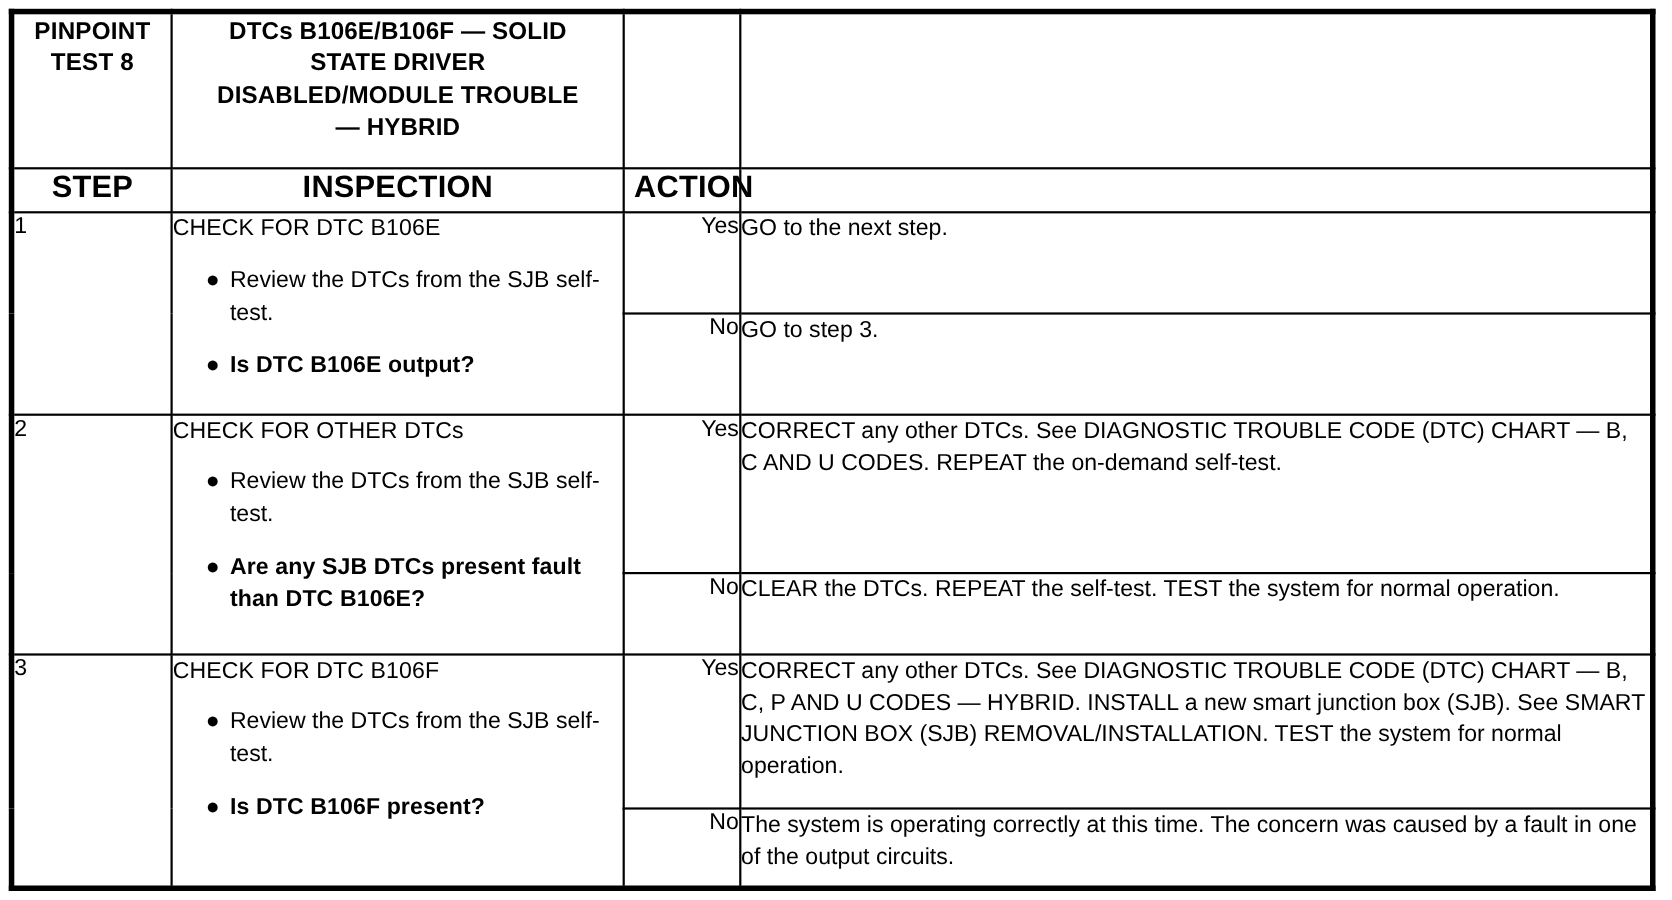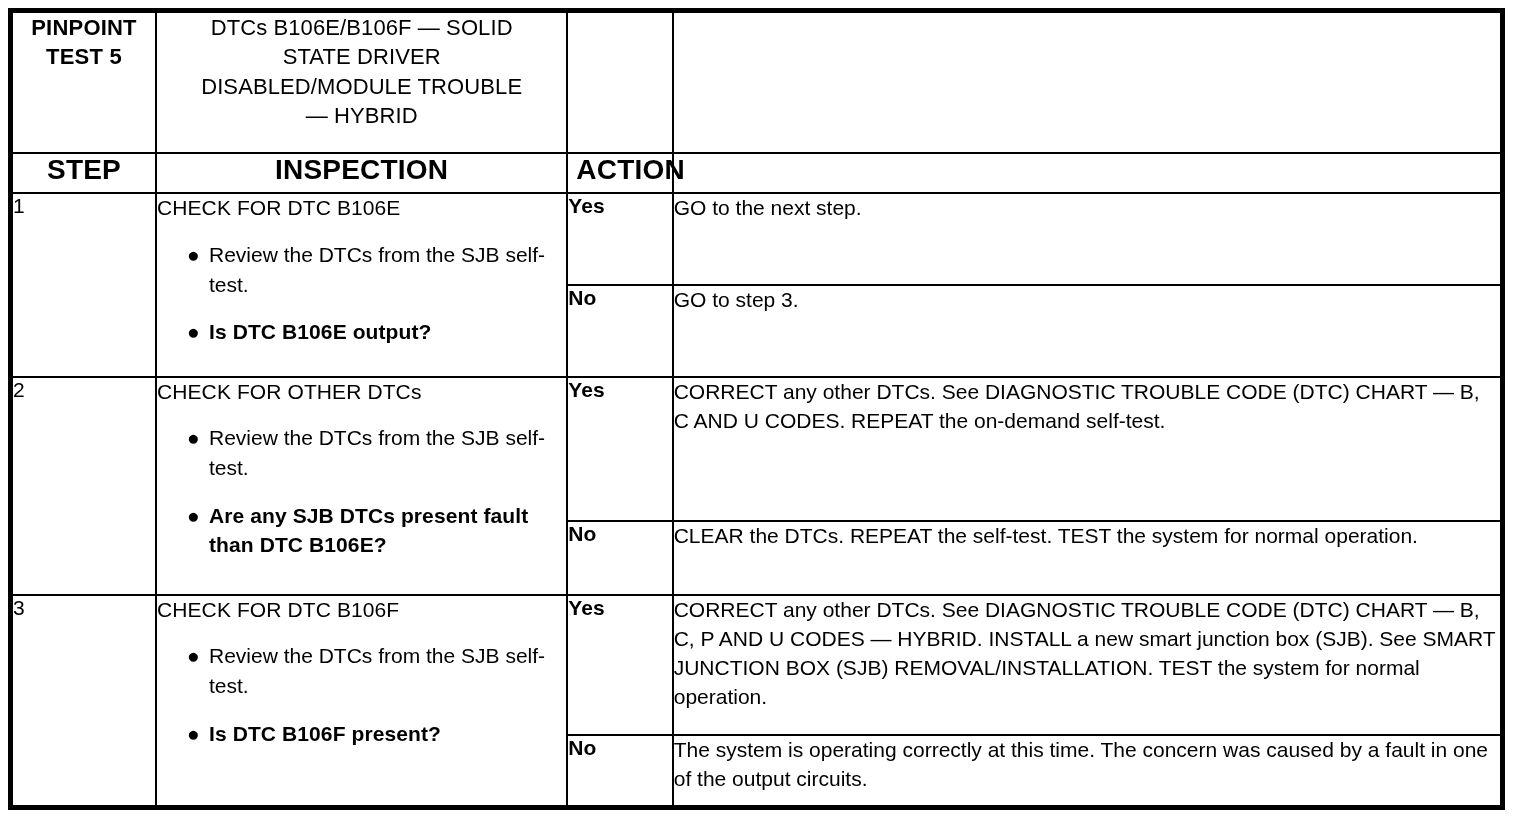--- a/index.html
+++ b/index.html
@@ -54,21 +54,21 @@
     font-size: 22px;
     font-weight: bold;
     line-height: 1.32;
     letter-spacing: 0.2px;
     padding: 6px 4px;
   }
   .cell-title-main {
     text-align: center;
     vertical-align: middle;
     font-size: 22px;
-    font-weight: normal;
+    font-weight: bold;
     line-height: 1.33;
     letter-spacing: 0.1px;
     padding: 10px 8px;
   }
   .cell-blank { background: #ffffff; }
 
   .cell-colhead {
     text-align: center;
     vertical-align: middle;
     font-size: 28px;
@@ -121,22 +121,23 @@
     line-height: 1.42;
   }
   ul.insp-list li.bold {
     font-weight: bold;
     letter-spacing: 0.1px;
   }
 
   .cell-yesno {
     vertical-align: middle;
     font-size: 21px;
-    font-weight: bold;
+    font-weight: normal;
     padding: 6px 4px 6px 8px;
+    text-align: right;
   }
 
   .cell-result {
     vertical-align: middle;
     font-size: 21px;
     font-weight: normal;
     line-height: 1.38;
     padding: 8px 10px 8px 10px;
   }
 </style>
@@ -150,21 +151,21 @@
       <col class="c-step">
       <col class="c-insp">
       <col class="c-action">
       <col class="c-result">
     </colgroup>
     <tbody>
 
       <tr>
         <td class="cell-title-left" rowspan="1">
           <div>PINPOINT</div>
-          <div>TEST 5</div>
+          <div>TEST 8</div>
         </td>
         <td class="cell-title-main">
           <div>DTCs B106E/B106F — SOLID</div>
           <div>STATE DRIVER</div>
           <div>DISABLED/MODULE TROUBLE</div>
           <div>— HYBRID</div>
         </td>
         <td class="cell-blank"></td>
         <td class="cell-blank"></td>
       </tr>

